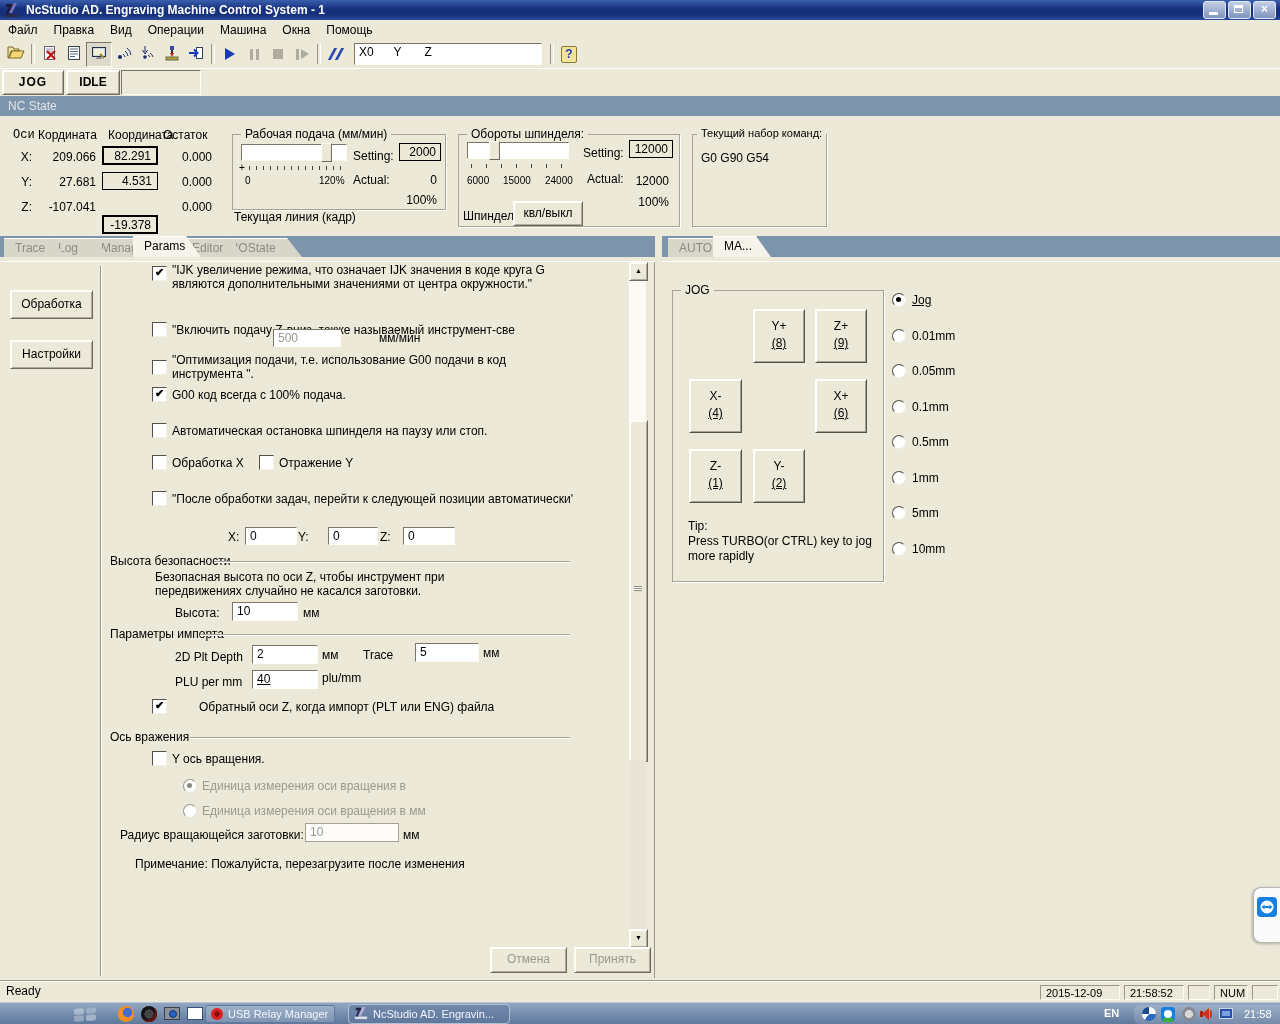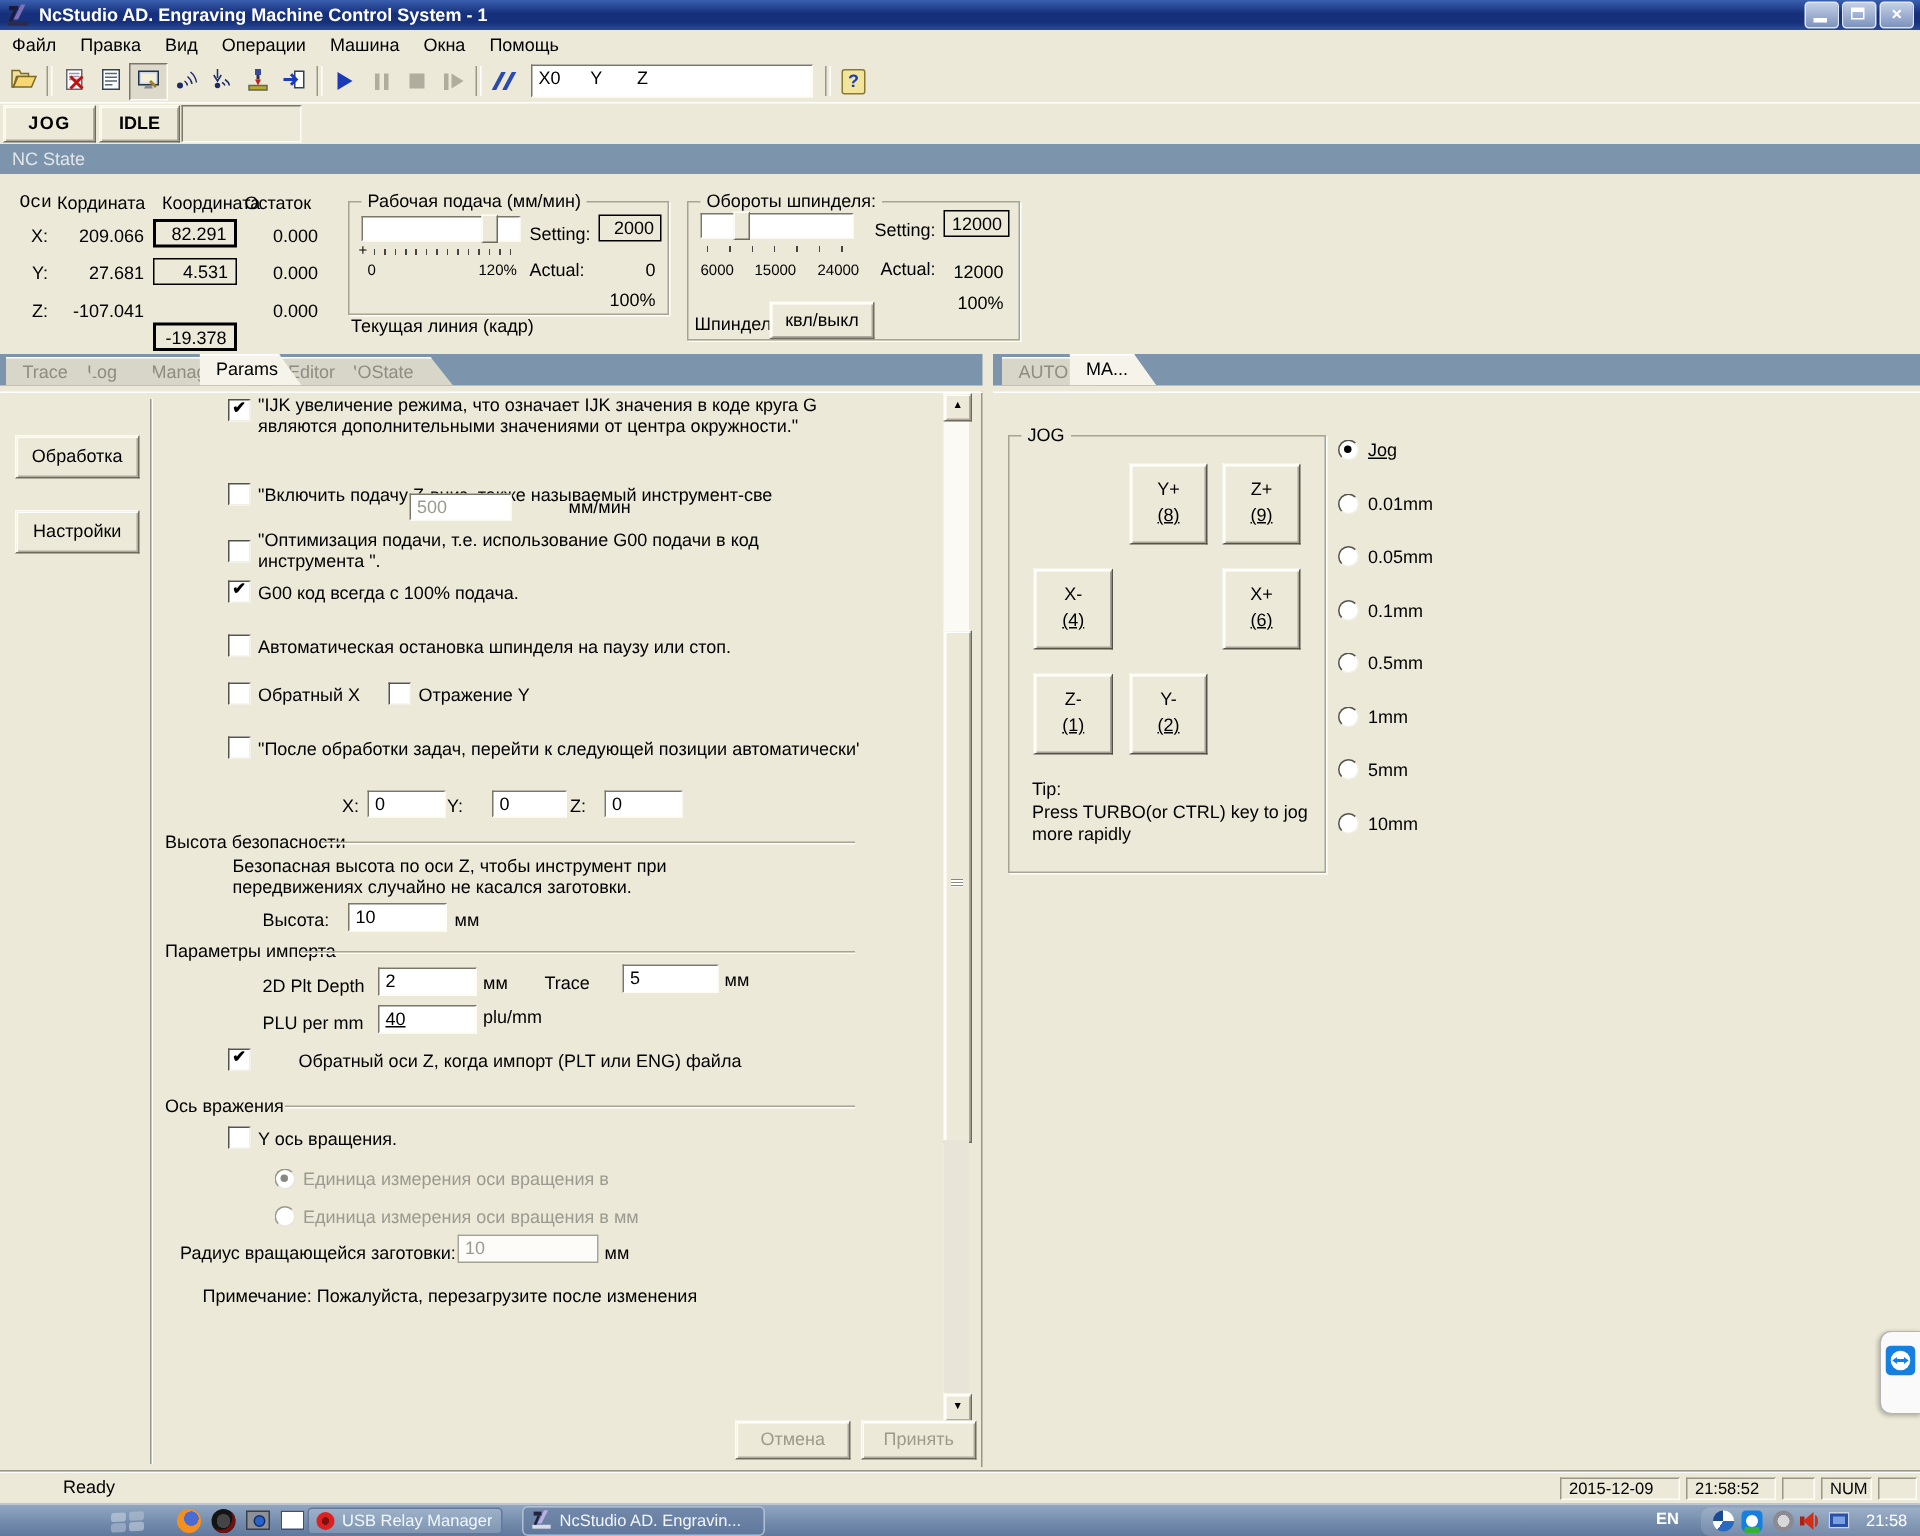--- a/index.html
+++ b/index.html
@@ -225,20 +225,24 @@
     <span class="a small" style="left:86px;top:40px;">24000</span>
     <span class="a" style="left:124px;top:11px;">Setting:</span>
     <div class="a blackbox" style="left:170px;top:5px;width:44px;height:18px;text-align:right;padding:1px 4px 0 0;box-sizing:border-box;">12000</div>
     <span class="a" style="left:128px;top:37px;">Actual:</span>
     <span class="a rlabel" style="left:170px;top:39px;width:40px;">12000</span>
     <span class="a rlabel" style="left:170px;top:60px;width:40px;">100%</span>
     <span class="a" style="left:4px;top:74px;">Шпиндель</span>
     <div class="a raised" style="left:54px;top:66px;width:68px;height:23px;text-align:center;line-height:22px;">квл/выкл</div>
   </div>
 
+  <div class="a group" style="left:692px;top:134px;width:133px;height:91px;">
+    <span class="legend" style="font-size:11px;left:4px;">Текущий набор команд:</span>
+    <span class="a" style="left:8px;top:16px;">G0 G90 G54</span>
+  </div>
 
   <div class="tabband" style="left:0;width:655px;">
     <div class="tab" style="left:4px;width:62px;z-index:6;">Trace</div>
     <div class="tab" style="left:47px;width:62px;z-index:5;">Log</div>
     <div class="tab" style="left:90px;width:74px;z-index:4;">Manager</div>
     <div class="tab active" style="left:133px;width:68px;z-index:10;">Params</div>
     <div class="tab" style="left:181px;width:64px;z-index:2;">Editor</div>
     <div class="tab" style="left:224px;width:78px;z-index:1;">IOState</div>
   </div>
 
@@ -268,21 +272,21 @@
   <div class="a" style="left:172px;top:353px;">"Оптимизация подачи, т.е. использование G00 подачи в код</div>
   <div class="a" style="left:172px;top:367px;">инструмента ".</div>
 
   <span class="cb" style="left:152px;top:387px;"><span>✔</span></span>
   <div class="a" style="left:172px;top:388px;">G00 код всегда с 100% подача.</div>
 
   <span class="cb" style="left:152px;top:423px;"></span>
   <div class="a" style="left:172px;top:424px;">Автоматическая остановка шпинделя на паузу или стоп.</div>
 
   <span class="cb" style="left:152px;top:455px;"></span>
-  <div class="a" style="left:172px;top:456px;">Обратный  X</div>
+  <div class="a" style="left:172px;top:456px;">Обработка  X</div>
   <span class="cb" style="left:259px;top:455px;"></span>
   <div class="a" style="left:279px;top:456px;">Отражение Y</div>
 
   <span class="cb" style="left:152px;top:491px;"></span>
   <div class="a" style="left:172px;top:492px;">"После обработки задач, перейти к следующей позиции автоматически'</div>
 
   <span class="a" style="left:228px;top:530px;">X:</span>
   <div class="a sunken" style="left:245px;top:527px;width:46px;height:15px;padding:1px 0 0 4px;">0</div>
   <span class="a" style="left:298px;top:530px;">Y:</span>
   <div class="a sunken" style="left:328px;top:527px;width:44px;height:15px;padding:1px 0 0 4px;">0</div>
@@ -372,21 +376,21 @@
       <svg width="20" height="20" viewBox="0 0 20 20">
           <rect width="20" height="20" rx="4" fill="#1580e0"></rect>
           <circle cx="10" cy="10" r="6.5" fill="#fff"></circle>
           <path d="M4.5 10l3.2-2.4v4.8zM15.5 10l-3.2-2.4v4.8z" fill="#1580e0"></path>
           <rect x="7.5" y="9" width="5" height="2" fill="#1580e0"></rect>
         </svg>
     </span>
   </div>
 
   <div class="a statusbar">
-    <span class="a" style="left:6px;top:3px;margin-left:36px;">Ready</span>
+    <span class="a" style="left:6px;top:3px;">Ready</span>
     <span class="statcell" style="left:1040px;width:80px;">2015-12-09</span>
     <span class="statcell" style="left:1124px;width:60px;">21:58:52</span>
     <span class="statcell" style="left:1188px;width:22px;"></span>
     <span class="statcell" style="left:1214px;width:34px;">NUM</span>
     <span class="statcell" style="left:1252px;width:26px;"></span>
   </div>
 
   <div class="a taskbar">
     <span class="a" style="left:72px;top:3px;opacity:.55;">
       <svg width="26" height="16" viewBox="0 0 26 16">

